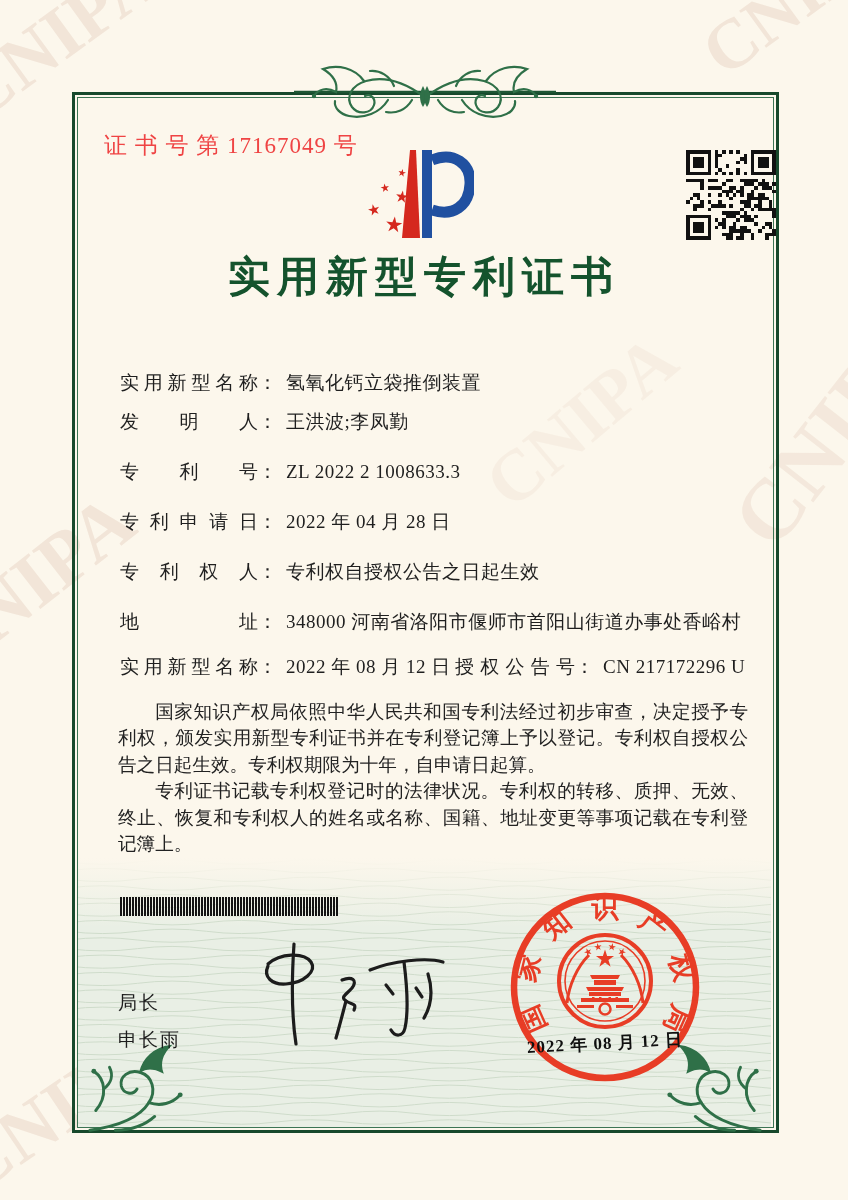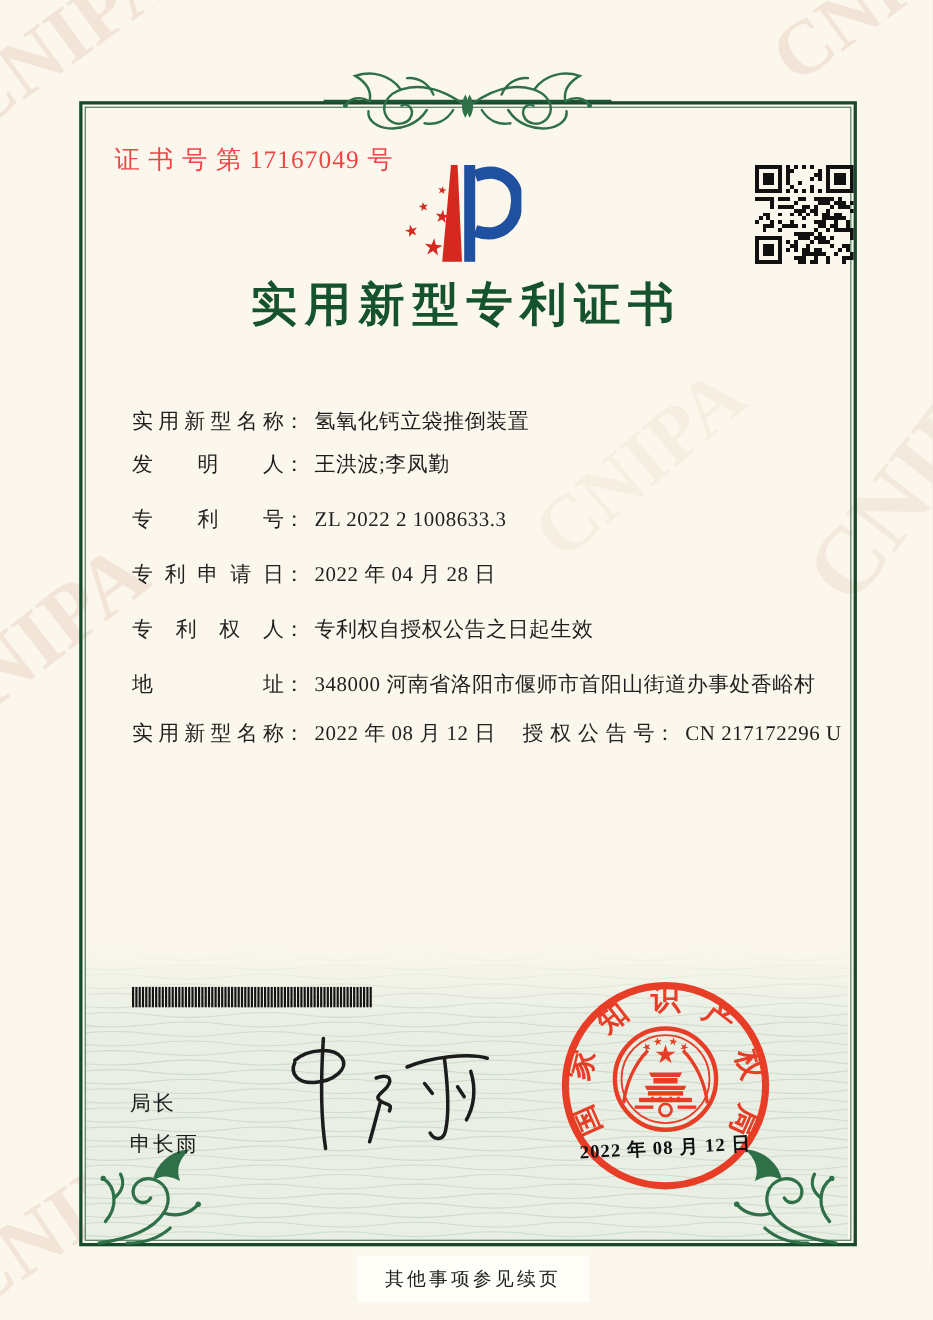--- a/index.html
+++ b/index.html
@@ -30,21 +30,21 @@
   .qr{position:absolute;left:686px;top:150px;width:90px;height:90px;z-index:3;}
   .title{position:absolute;left:0;top:249px;width:848px;text-align:center;font-size:42px;
          font-weight:bold;letter-spacing:7px;color:#14532d;z-index:3;}
   
   .fields{position:absolute;left:120px;top:358px;width:640px;z-index:3;font-size:19px;}
   .frow{position:absolute;left:0;white-space:nowrap;}
   .flabel{display:inline-block;width:138px;text-align:justify;text-align-last:justify;vertical-align:bottom;}
   .fcolon{display:inline-block;margin-right:9px;}
   .fvalue{letter-spacing:.5px;}
   .grant-b{position:absolute;left:335px;top:0;white-space:nowrap;}
-  .grant-b .flabel{width:120px;margin-left:20px;}
+  .grant-b .flabel{width:120px;}
   
   .bodytext{position:absolute;left:118px;top:699px;width:630px;font-size:18.6px;line-height:26.4px;
             text-align:justify;z-index:3;color:#222;}
   .bodytext p{margin:0;text-indent:2em;}
   
   .barcode{position:absolute;left:120px;top:897px;width:222px;height:19px;z-index:3;}
   .signer{position:absolute;left:118px;z-index:3;font-family:"Liberation Sans","DejaVu Sans",sans-serif;
           font-size:19px;color:#1c1c1c;letter-spacing:2px;margin-top:20px;}
   .signer.t{top:970px;} .signer.n{top:1007px;text-align:center;}
   .sig{position:absolute;left:232px;top:940px;width:215px;height:108px;z-index:3;}
@@ -467,20 +467,24 @@
       <span class="flabel">地址</span><span class="fcolon">：</span><span class="fvalue">348000 河南省洛阳市偃师市首阳山街道办事处香峪村</span>
     </div>
     <div class="frow" style="top:296px">
       <span class="flabel">实用新型名称</span><span class="fcolon">：</span><span class="fvalue">2022 年 08 月 12 日</span>
       <span class="grant-b">
         <span class="flabel">授权公告号</span><span class="fcolon">：</span><span class="fvalue">CN 217172296 U</span>
       </span>
     </div>
   </div>
 
+  <div class="bodytext">
+    <p>国家知识产权局依照中华人民共和国专利法经过初步审查，决定授予专利权，颁发实用新型专利证书并在专利登记簿上予以登记。专利权自授权公告之日起生效。专利权期限为十年，自申请日起算。</p>
+    <p>专利证书记载专利权登记时的法律状况。专利权的转移、质押、无效、终止、恢复和专利权人的姓名或名称、国籍、地址变更等事项记载在专利登记簿上。</p>
+  </div>
 
   <svg class="barcode" id="barcode-svg" viewBox="0 0 222 19" preserveAspectRatio="none">
       <rect x="0" y="0" width="2" height="19" fill="#141414"></rect>
       <rect x="3" y="0" width="2" height="19" fill="#141414"></rect>
       <rect x="6" y="0" width="2" height="19" fill="#141414"></rect>
       <rect x="9" y="0" width="2" height="19" fill="#141414"></rect>
       <rect x="12" y="0" width="2" height="19" fill="#141414"></rect>
       <rect x="15" y="0" width="2" height="19" fill="#141414"></rect>
       <rect x="18" y="0" width="2" height="19" fill="#141414"></rect>
       <rect x="21" y="0" width="2" height="19" fill="#141414"></rect>
@@ -595,15 +599,14 @@
         <rect x="-6" y="16" width="2.5" height="5"></rect>
       <rect x="3.5" y="16" width="2.5" height="5"></rect>
         <rect x="10.5" y="16" width="2.5" height="5"></rect>
       <circle cy="28" r="5.5" fill="none" stroke="#e8341c" stroke-width="2.5"></circle>
       <rect x="-28" y="24" width="17" height="3"></rect>
         <rect x="11" y="24" width="17" height="3"></rect>
     </g>
   </svg>
   <div class="seal-date">2022 年 08 月 12 日</div>
 
-  <div class="contnote">其他事项参见续页</div>
 
 </div>
 
 </body></html>

